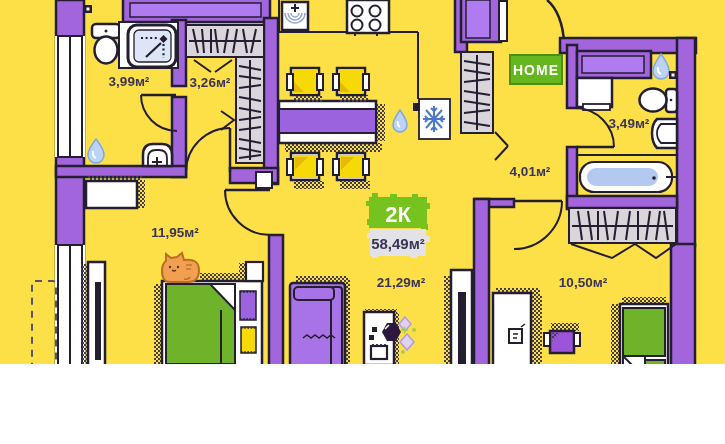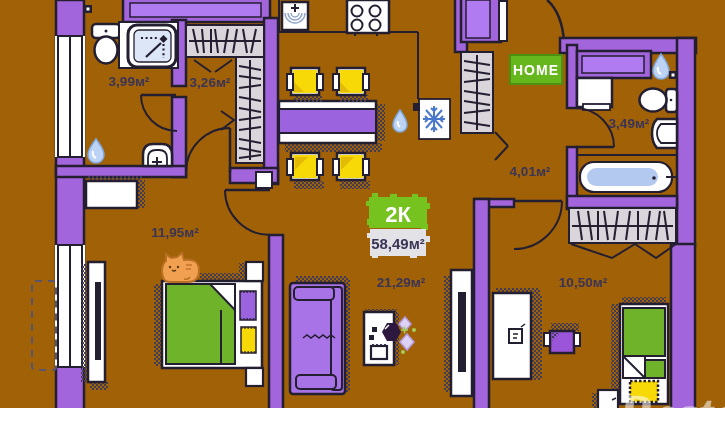--- a/index.html
+++ b/index.html
@@ -1,16 +1,16 @@
 <!DOCTYPE html>
 <html><head>
 <meta charset="utf-8">
 <style>
 html,body{margin:0;padding:0;background:#ffffff;}
-#plan{position:relative;width:725px;height:408px;overflow:hidden;background:#a16207;}
+#plan{position:relative;width:725px;height:364px;overflow:hidden;background:#fde047;}
 text{font-family:"Liberation Sans",sans-serif;font-weight:bold;}
 </style>
 </head>
 <body>
 <div id="plan">
 <svg width="725" height="444" viewBox="0 0 725 444">
 <defs>
 <pattern id="chk" width="4" height="4" patternUnits="userSpaceOnUse">
 <rect width="2" height="2" fill="#433c55"></rect>
 <rect x="2" y="2" width="2" height="2" fill="#433c55"></rect>

